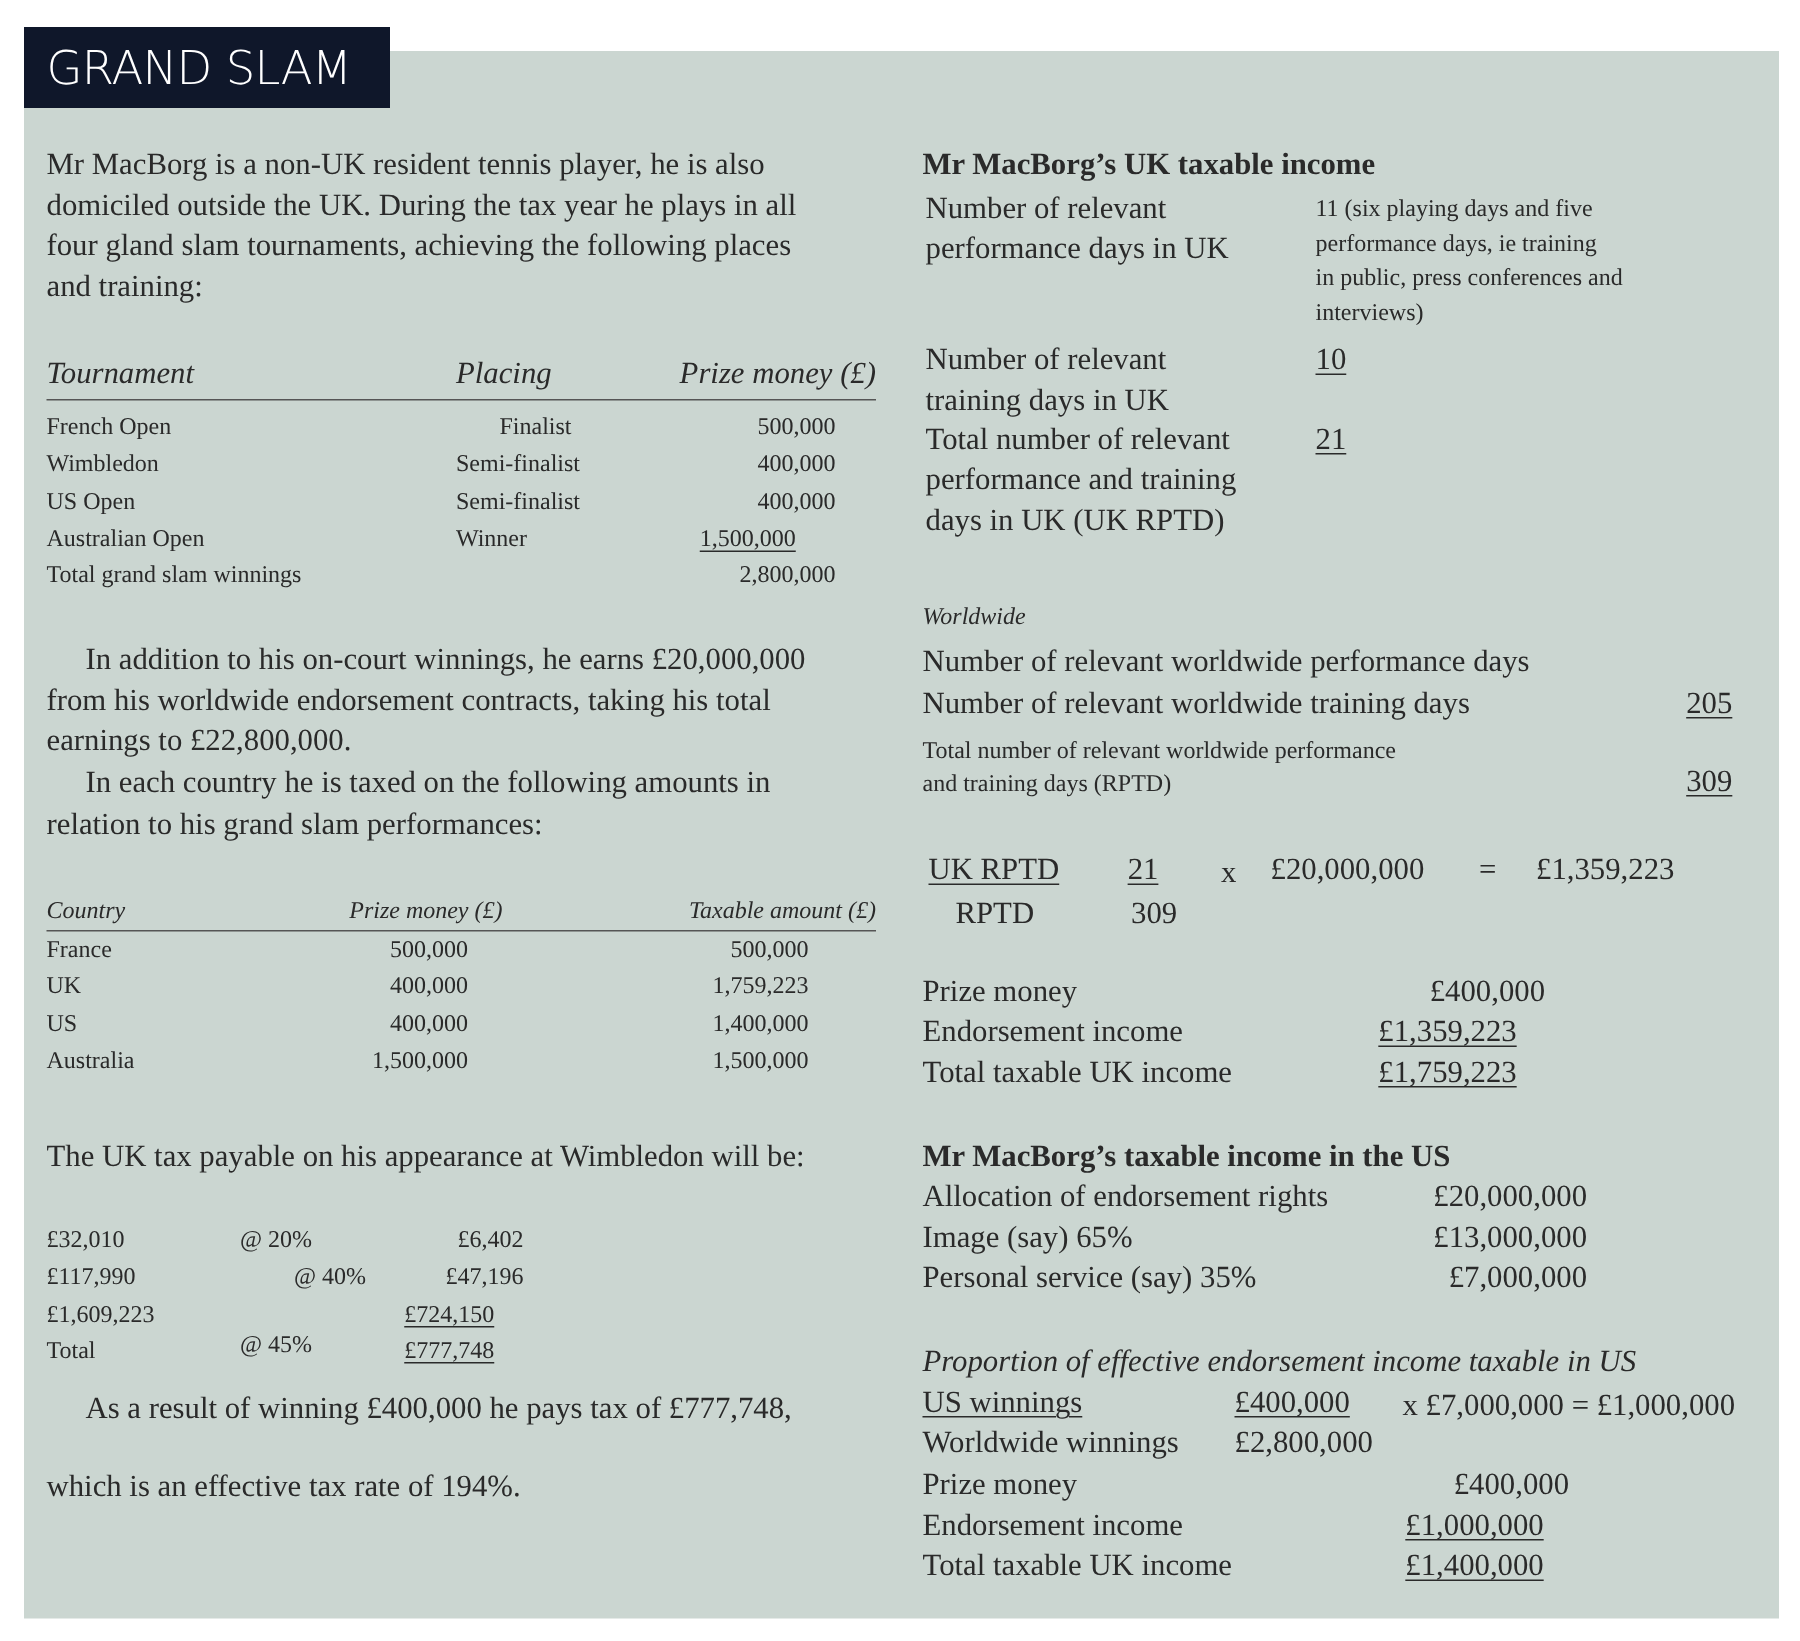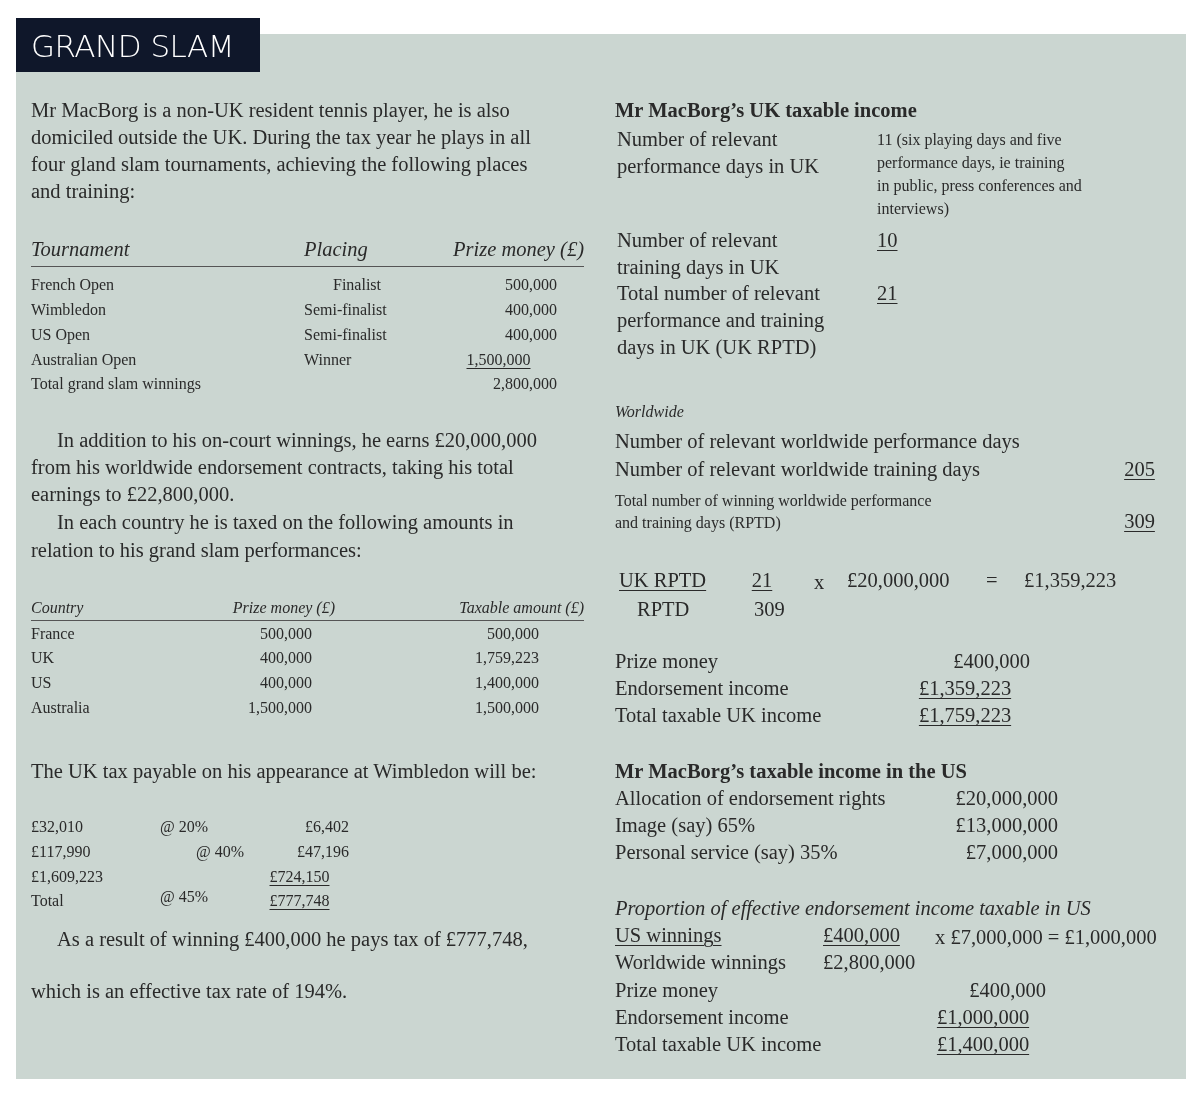--- a/index.html
+++ b/index.html
@@ -137,21 +137,21 @@
 
 <div>
   <div class="abs it small" style="left:615px;top:400px;">Worldwide</div>
 
   <div class="abs" style="left:615px;top:428px;">Number of relevant worldwide performance days</div>
   <div class="abs r" style="left:1160px;top:428px;width:79px;">104</div>
 
   <div class="abs" style="left:615px;top:456px;">Number of relevant worldwide training days</div>
   <div class="abs r u" style="left:1100px;top:456px;width:79px;">205</div>
 
-  <div class="abs small" style="left:615px;top:489px;">Total number of winning worldwide performance</div>
+  <div class="abs small" style="left:615px;top:489px;">Total number of relevant worldwide performance</div>
   <div class="abs small" style="left:615px;top:511px;">and training days (RPTD)</div>
   <div class="abs r u" style="left:1100px;top:508px;width:79px;">309</div>
 </div>
 
 <div>
   <div class="abs u" style="left:619px;top:567px;">UK RPTD</div>
   <div class="abs" style="left:637px;top:596px;">RPTD</div>
   <div class="abs u r" style="left:740px;top:567px;width:44px;">21</div>
   <div class="abs" style="left:754px;top:596px;">309</div>
   <div class="abs" style="left:814px;top:569px;">x</div>

